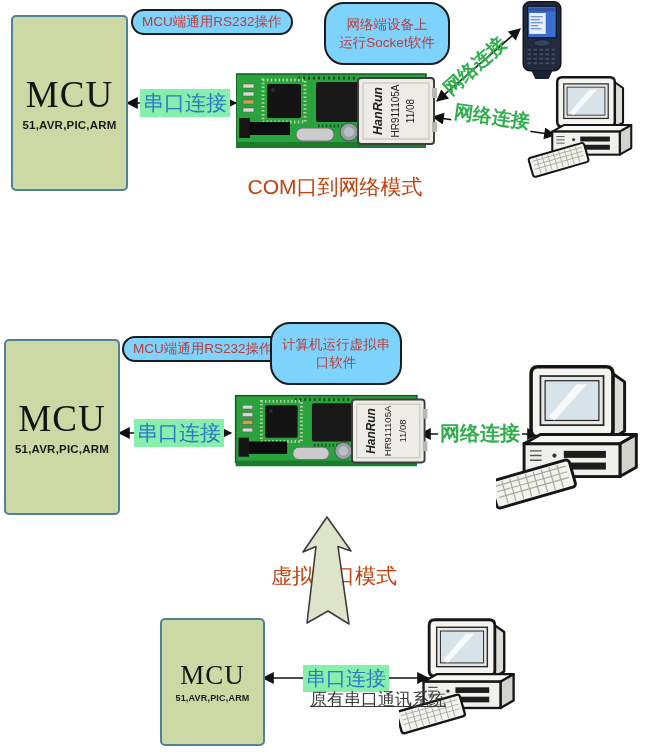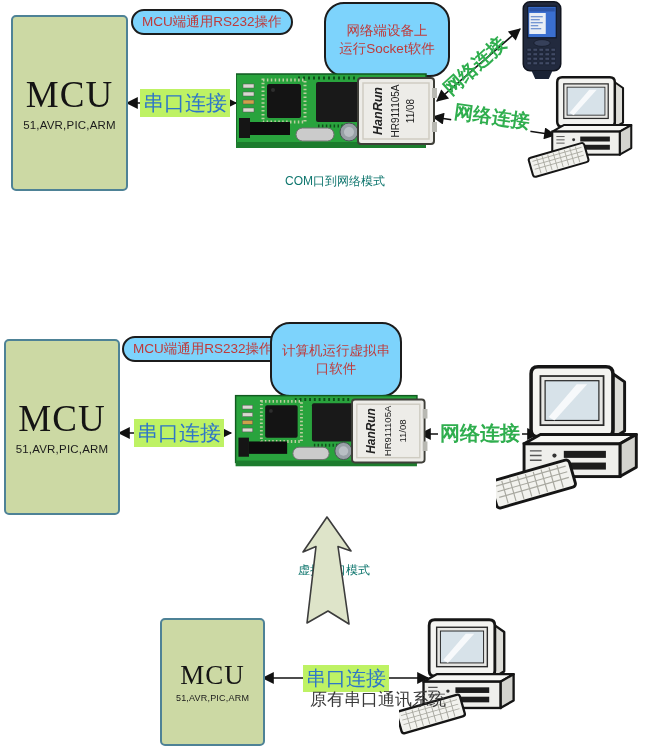--- a/index.html
+++ b/index.html
@@ -4,34 +4,34 @@
 <style>
   html,body{margin:0;padding:0;background:#ffffff;}
   #canvas{position:relative;width:646px;height:755px;background:#fff;overflow:hidden;
           font-family:"Liberation Sans",sans-serif;}
   .abs{position:absolute;}
 
   
   .mcu-box{position:absolute;background:#ccd9a4;border:2px solid #4e8296;border-radius:5px;
            display:flex;flex-direction:column;align-items:center;justify-content:center;}
   .mcu-title{font-family:"Liberation Serif",serif;font-size:37px;color:#141414;letter-spacing:1px;line-height:1;}
-  .mcu-sub{font-size:11.5px;font-weight:normal;color:#1b1b1b;margin-top:6px;letter-spacing:.2px;}
+  .mcu-sub{font-size:11.5px;font-weight:bold;color:#1b1b1b;margin-top:6px;letter-spacing:.2px;}
   .mcu-box.small .mcu-title{font-size:27px;}
   .mcu-box.small .mcu-sub{font-size:9px;margin-top:4px;}
 
   
   .pill{position:absolute;border:2px solid #1c1c1c;border-radius:20px;color:#bf3a3a;
         font-size:13.5px;line-height:1.3;padding:2px 9px;text-align:center;background:#7dd3fc;white-space:nowrap;}
-  .pill.two{white-space:normal;padding:18px 4px;}
+  .pill.two{white-space:normal;padding:12px 4px;}
 
   
-  .serial{position:absolute;color:#2e76c8;font-size:21px;background:#bef264;padding:0 3px;white-space:nowrap;}
+  .serial{position:absolute;color:#2e76c8;font-size:21px;background:#86efac;padding:0 3px;white-space:nowrap;}
   .net{position:absolute;color:#2fae4e;font-size:19px;font-weight:bold;background:#fff;
        padding:0 2px;white-space:nowrap;}
-  .caption{position:absolute;color:#0f766e;font-size:12px;text-align:center;white-space:nowrap;}
+  .caption{position:absolute;color:#c2410c;font-size:21px;text-align:center;white-space:nowrap;}
   .caption.dark{color:#3a3a3a;font-size:17px;}
 
   svg{display:block;}
 </style>
 </head>
 <body>
 
 <div id="canvas">
 
   <svg width="0" height="0" style="position:absolute">
@@ -216,15 +216,15 @@
     <div class="mcu-title">MCU</div>
     <div class="mcu-sub">51,AVR,PIC,ARM</div>
   </div>
 
   <div class="serial" style="left:303px;top:665px;font-size:20px;">串口连接</div>
 
   <svg class="abs" style="left:399px;top:616px;" width="126" height="122">
       <use href="#pc"></use>
     </svg>
 
-  <div class="caption dark" style="left:268px;top:688px;width:220px;">原有串口通讯系统</div>
+  <div class="caption dark" style="left:268px;top:688px;width:220px;text-decoration:underline;">原有串口通讯系统</div>
 
 </div>
 
 </body></html>

